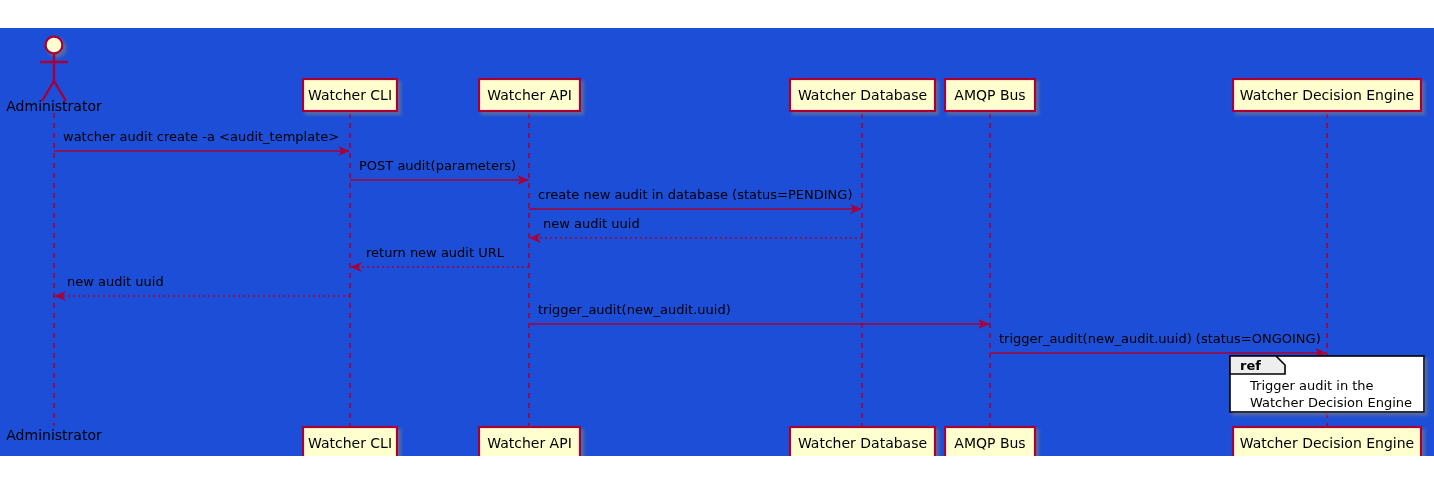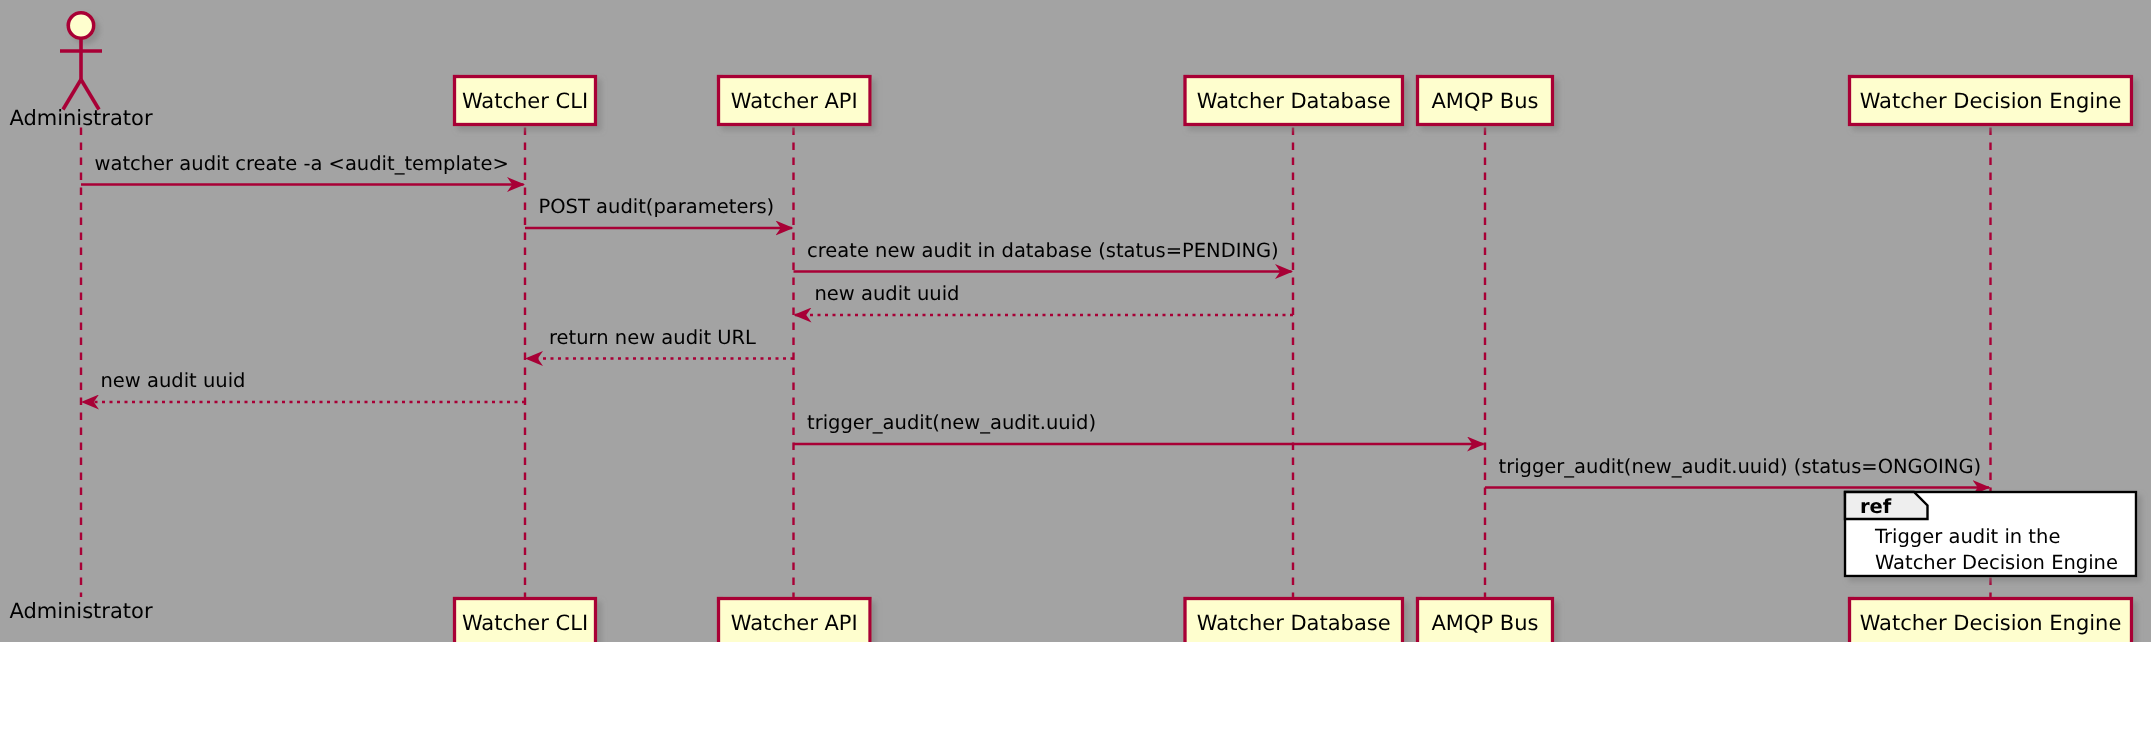--- a/index.html
+++ b/index.html
@@ -8,22 +8,23 @@
     padding: 0;
     background: #FFFFFF;
   }
   body {
     font-family: "DejaVu Sans", sans-serif;
   }
   #diagram-root {
     position: relative;
     width: 1434px;
     height: 428px;
-    background: #a3a3a3;
+    background: #1d4ed8;
     overflow: hidden;
+    margin-top: 28px;
   }
   svg#diagram-canvas {
     position: absolute;
     left: 0;
     top: 0;
     width: 1434px;
     height: 486px;
     display: block;
   }
   .pu-text {

